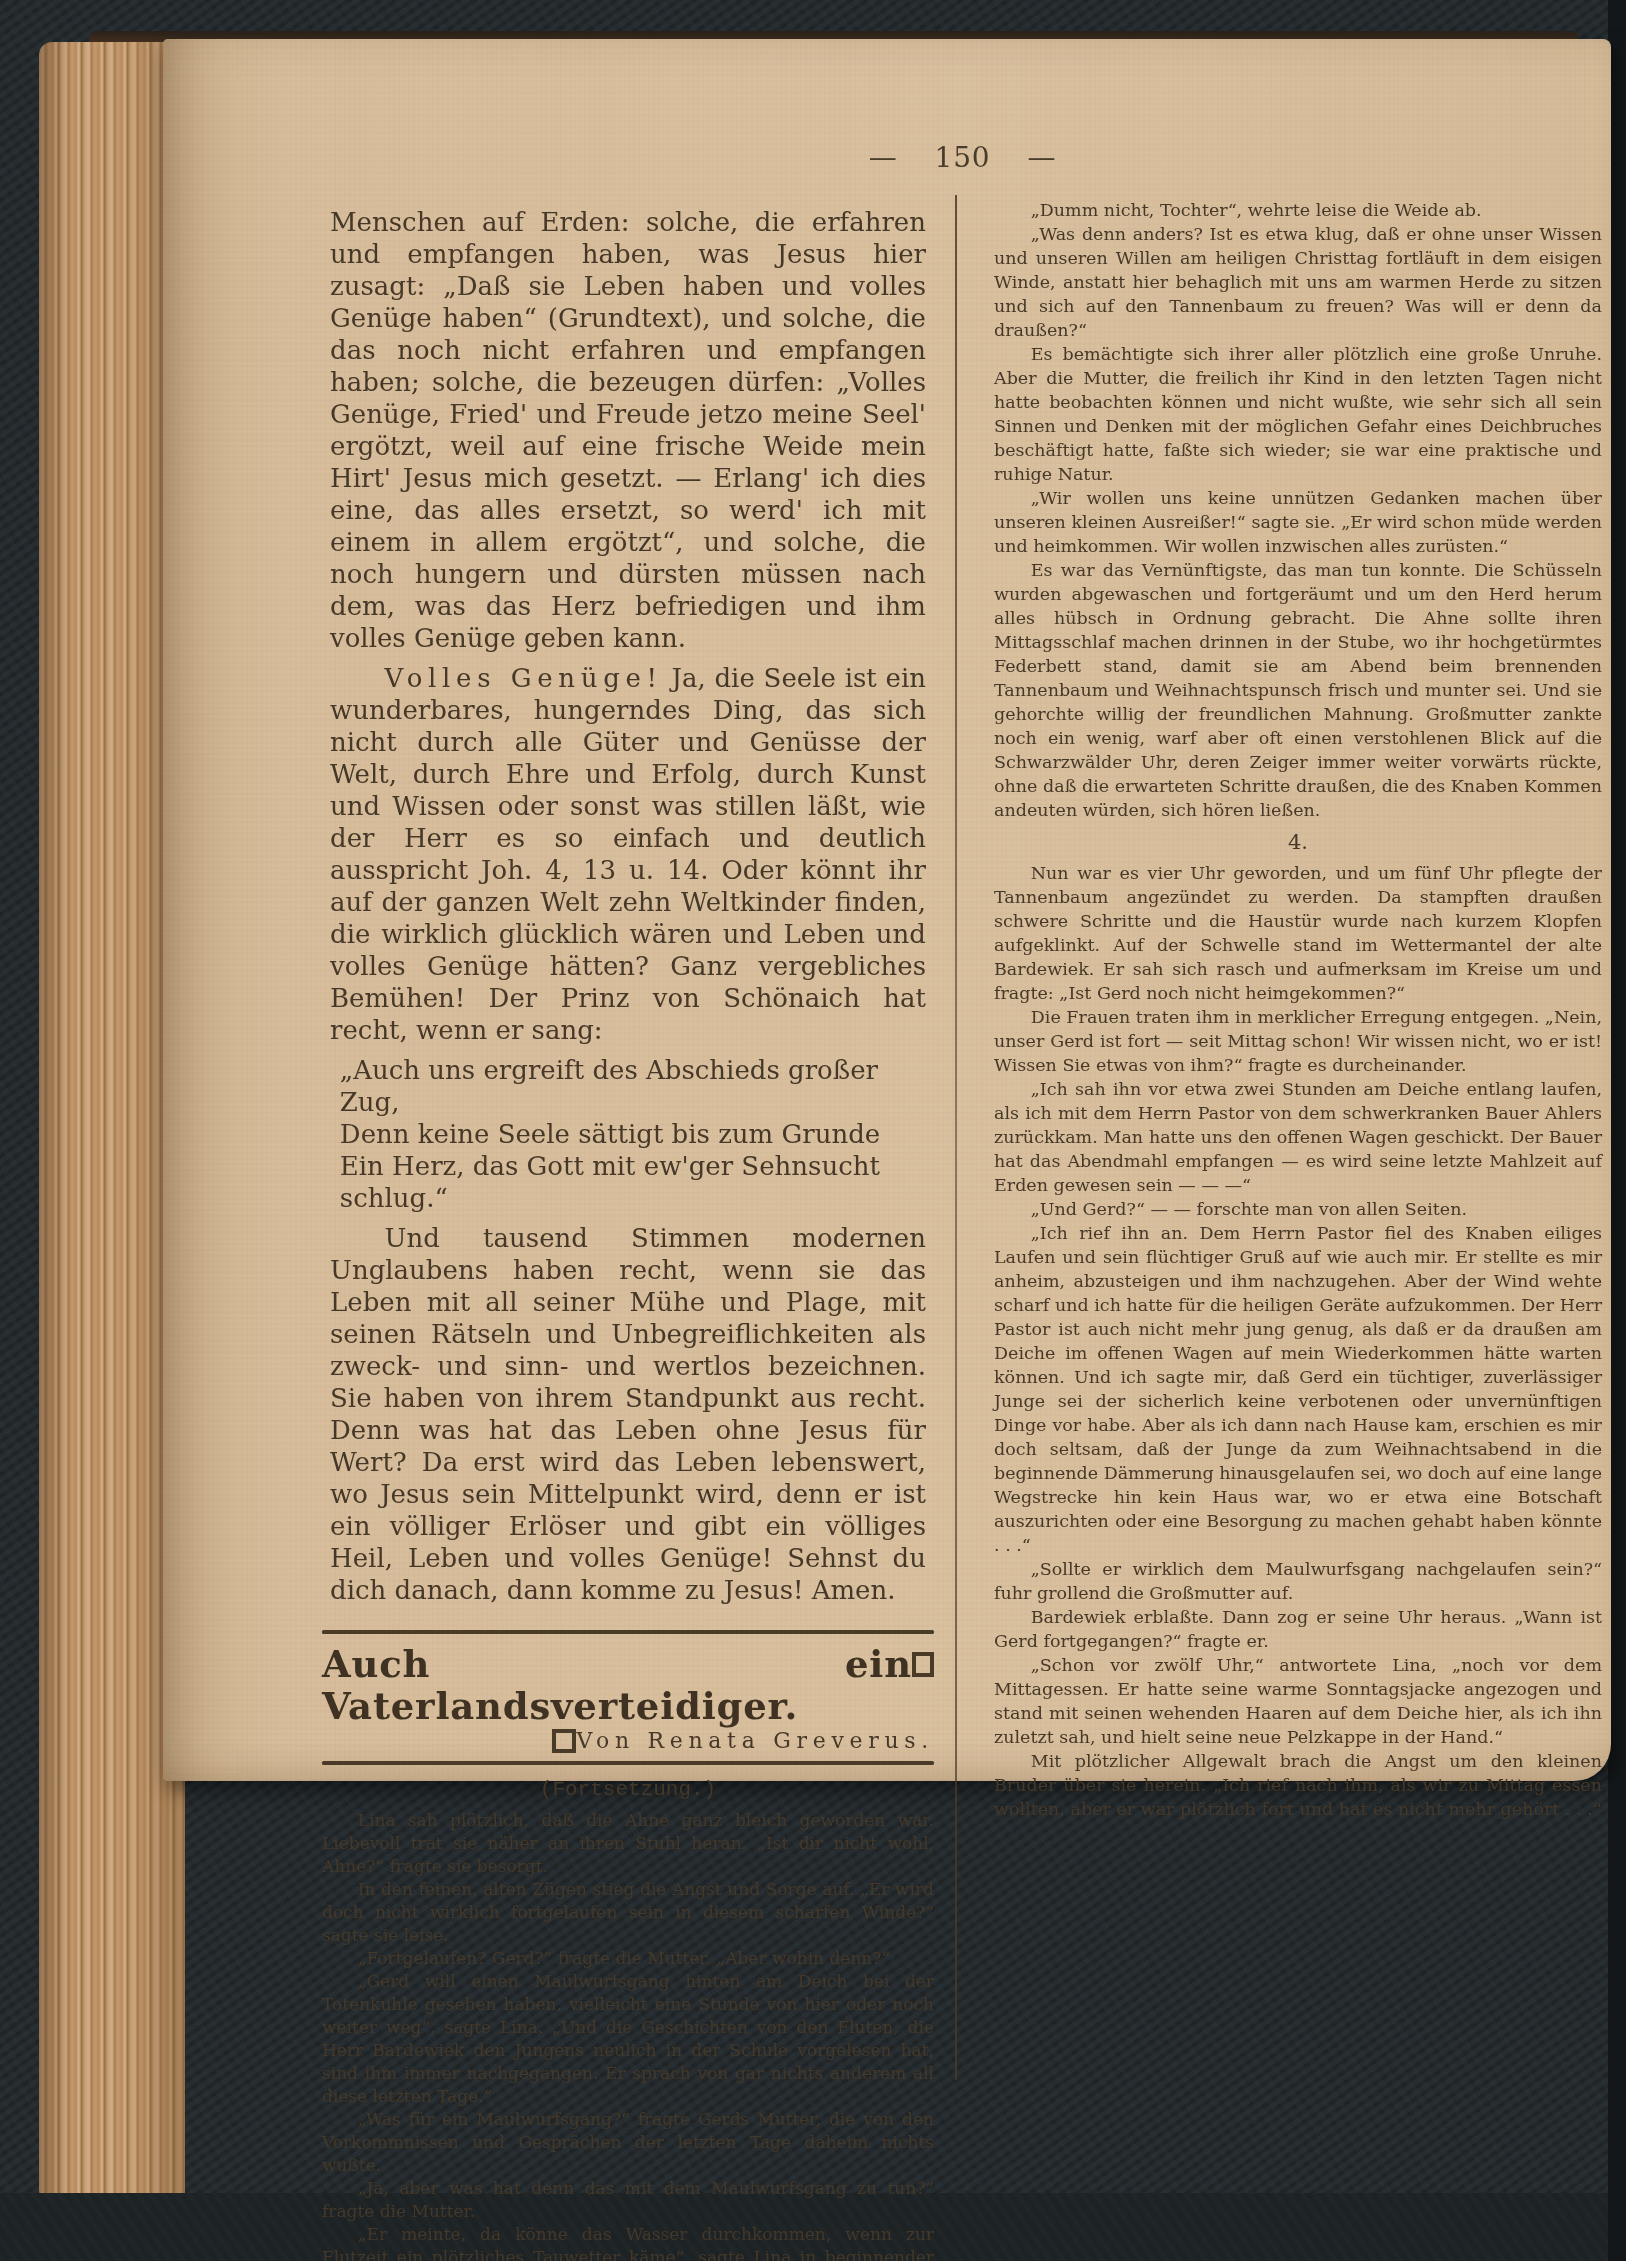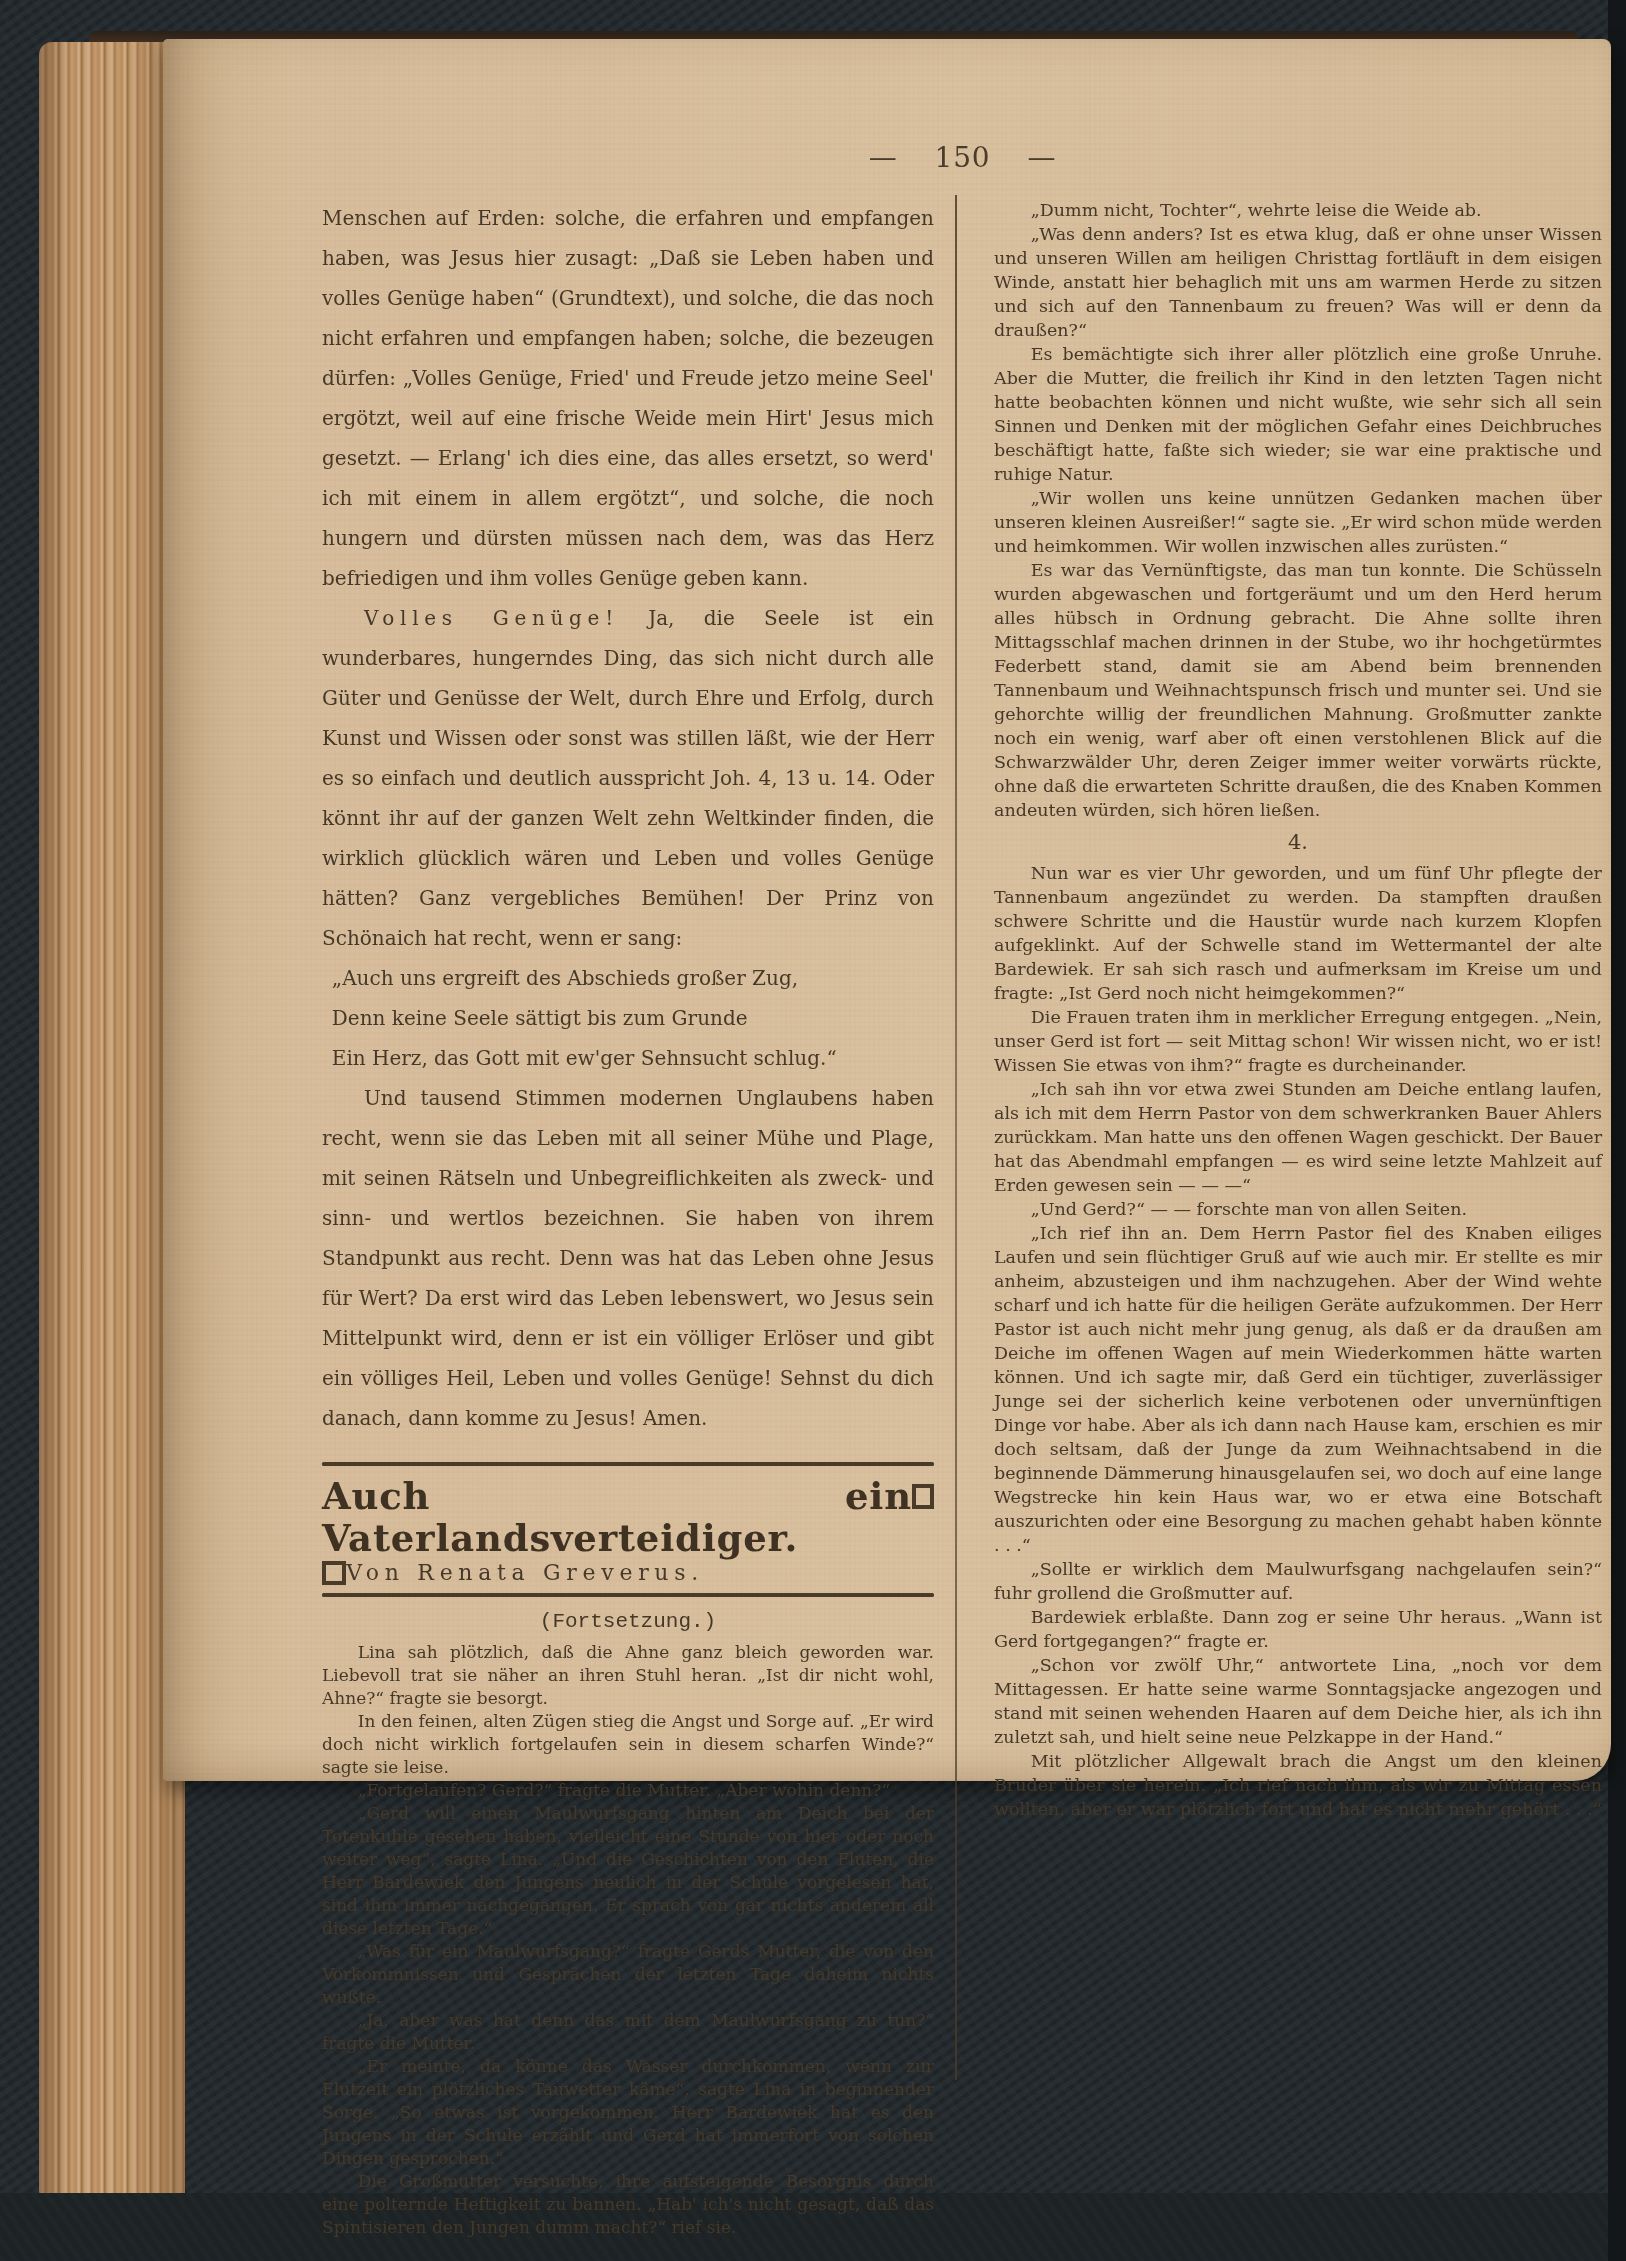--- a/index.html
+++ b/index.html
@@ -72,21 +72,21 @@
   
   .col{position:absolute;top:159px;text-align:justify;}
   .col.left{left:159px;width:612px;}
   .col.right{left:831px;width:608px;}
   .divider{
     position:absolute;left:792px;top:156px;width:2.4px;height:1885px;
     background:linear-gradient(180deg, rgba(74,58,40,.85), rgba(74,58,40,.55) 50%, rgba(74,58,40,.8));
   }
 
   
-  .article-list p{margin:0;font-size:20px;line-height:40px;}
+  .article-list p{margin:8px;font-size:26px;line-height:32px;}
   
   .story-list p{margin:0;font-size:17px;line-height:23px;}
   .col.right .story-list p{font-size:17.5px;line-height:24px;}
 
   p.indent{text-indent:2.1em;}
   p.plain{text-indent:0;}
   p.verse{text-align:left;padding-left:9.8px;text-indent:0;}
   p.center{text-align:center;text-indent:0;margin:8.1px 0 6.5px 0 !important;font-size:21px !important;}
   .lead{letter-spacing:5.7px;}
 
@@ -94,21 +94,21 @@
   .story-head{margin-top:24.4px;}
   .rule{height:4.1px;background:#4a3a28;border-radius:1.6px;}
   .rule.bottom{height:3.3px;}
   .title-row{display:flex;align-items:flex-start;justify-content:flex-start;margin:8.1px 0 0 0;}
   .title-row h1{
     margin:0;font-size:37px;line-height:42px;font-weight:bold;color:#3f3222;
     letter-spacing:0.8px;font-family:"DejaVu Serif","Liberation Serif",serif;
   }
   .orn{width:16.3px;height:16.3px;border:4.1px solid #4a3a28;display:inline-block;background:transparent;}
   .orn.right{margin-top:9.8px;}
-  .byline-row{display:flex;align-items:center;justify-content:flex-start;margin:1.6px 0 8.1px 0;}
+  .byline-row{display:flex;align-items:center;justify-content:flex-end;margin:1.6px 0 8.1px 0;}
   .byline{font-size:22px;letter-spacing:5.7px;color:#47392a;}
   .continuation{text-align:center;font-size:21px;margin:13px 0 8.1px 0;font-family:Liberation Mono, monospace;}
 </style>
 </head>
 <body>
 
 <div id="screen">
   <div class="cover"></div>
   <div class="page-top-edge"></div>
   <div class="page-edges"></div>

